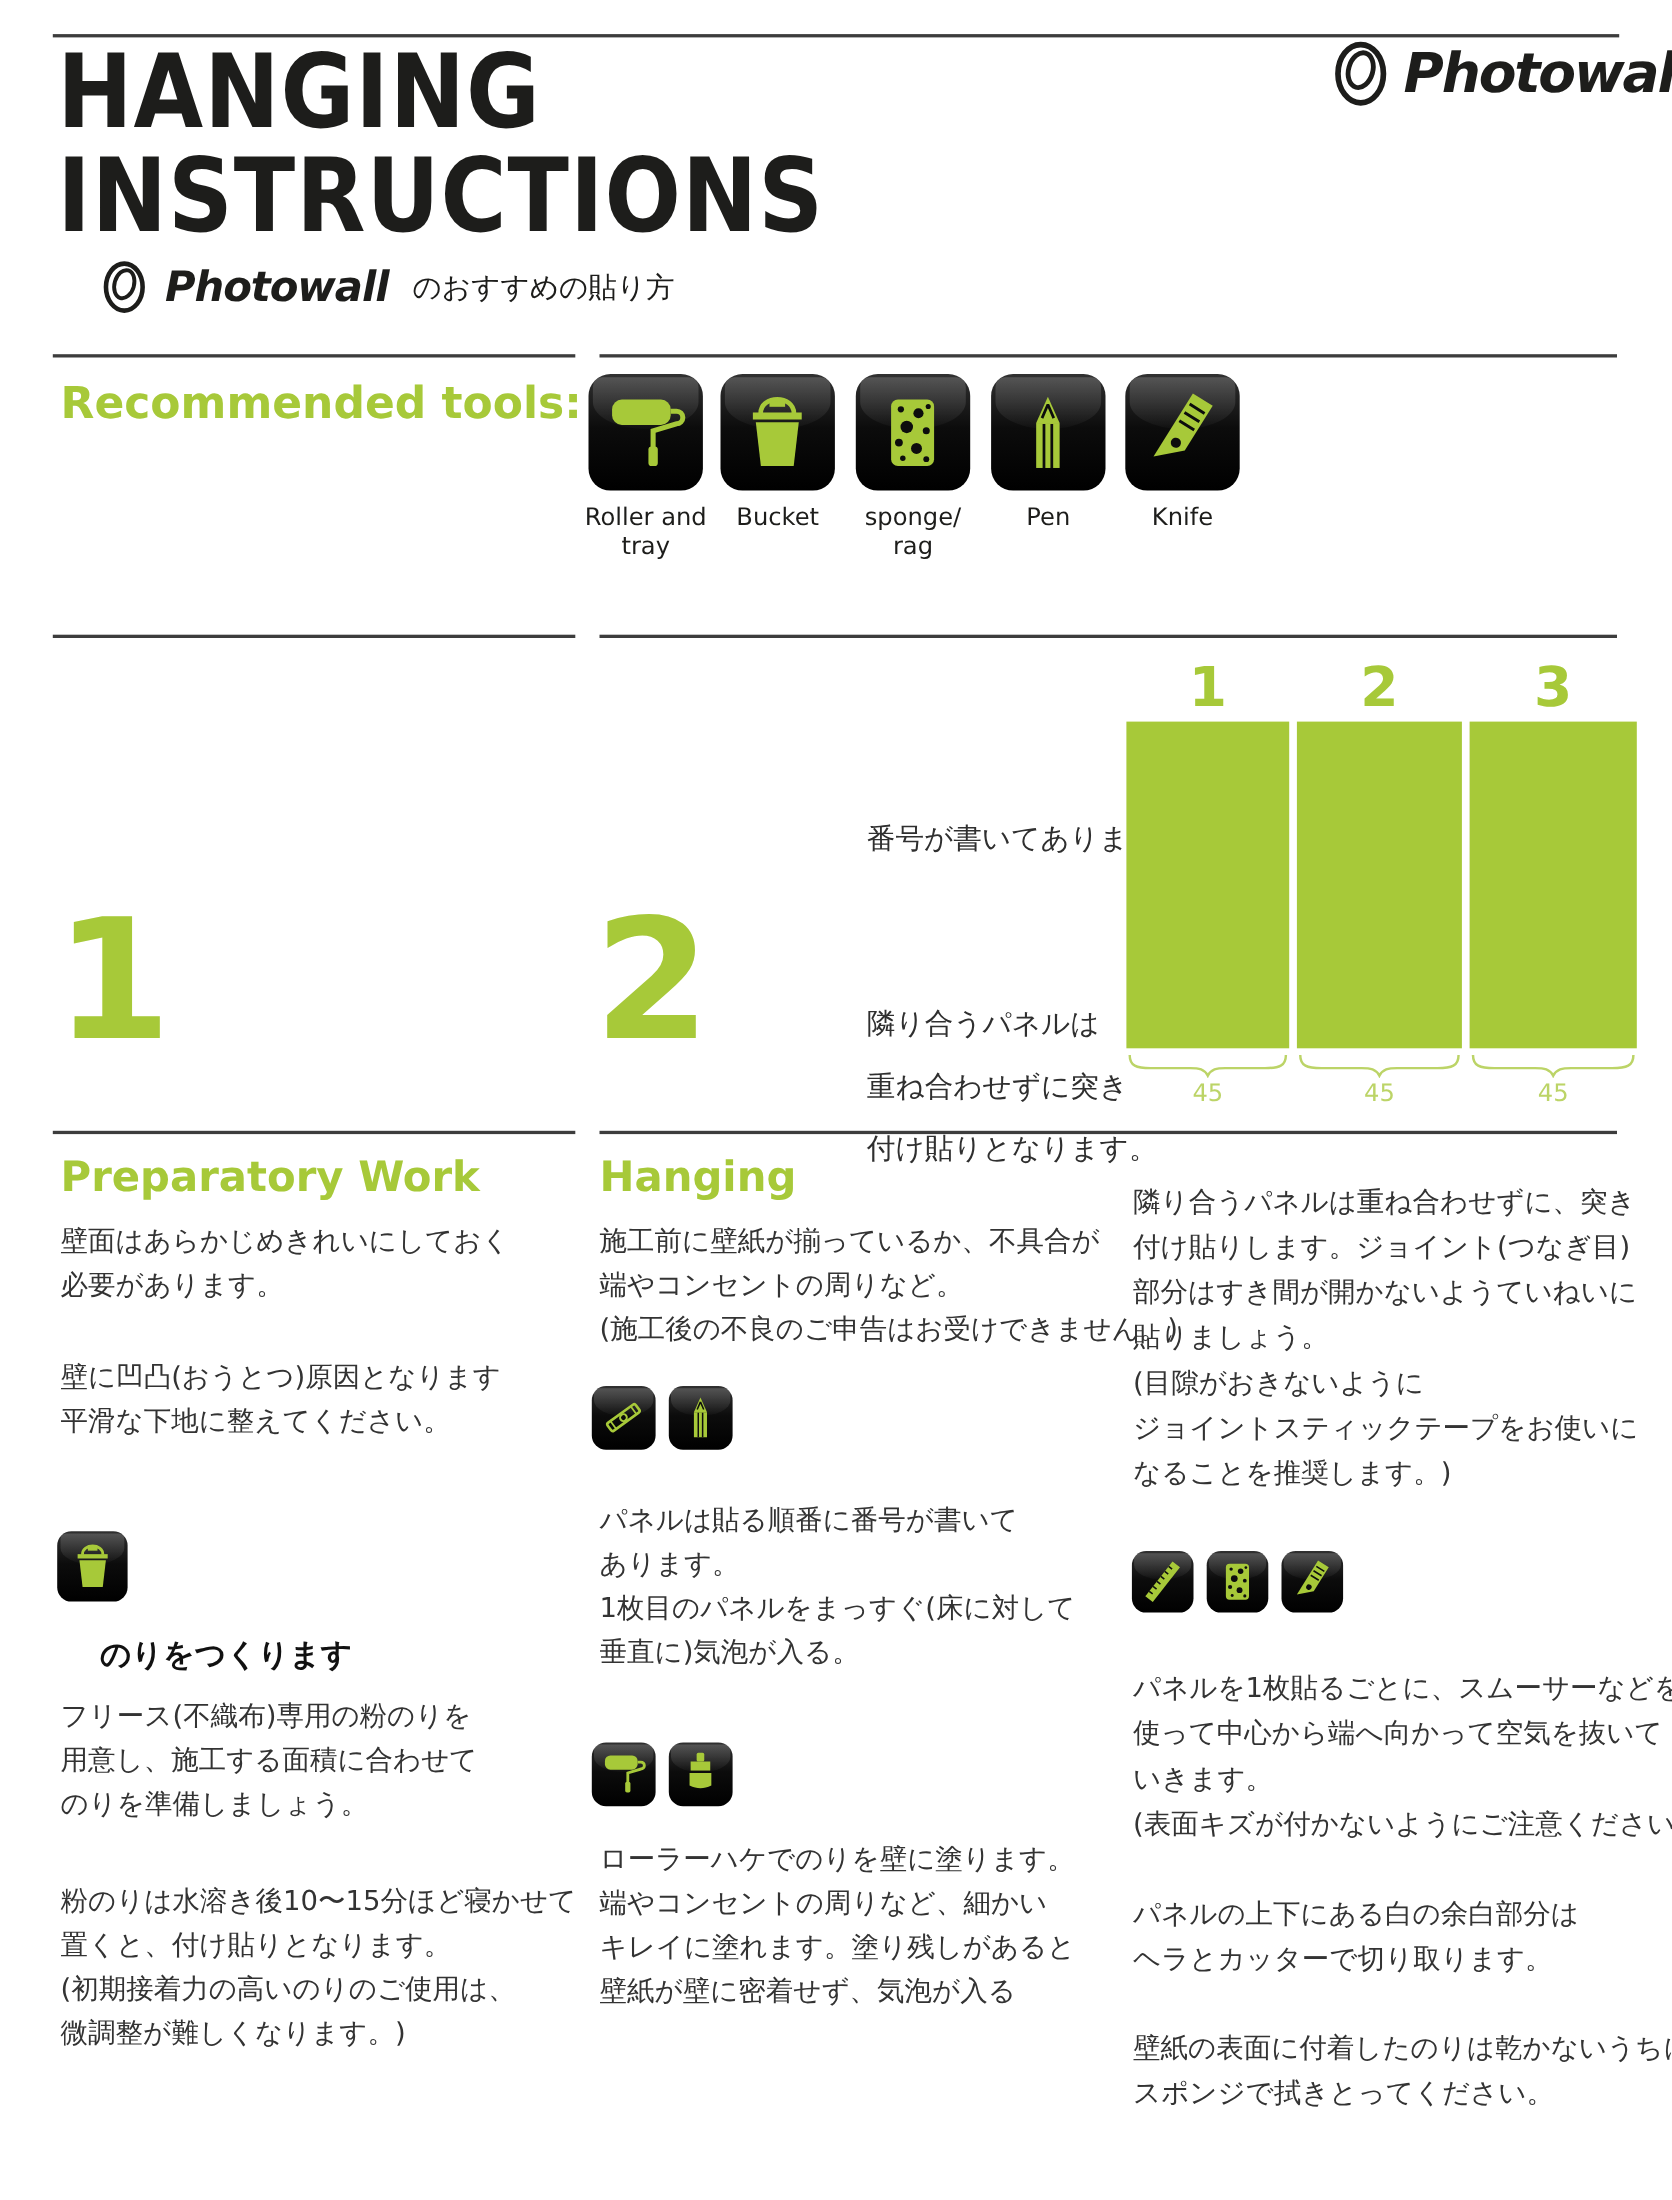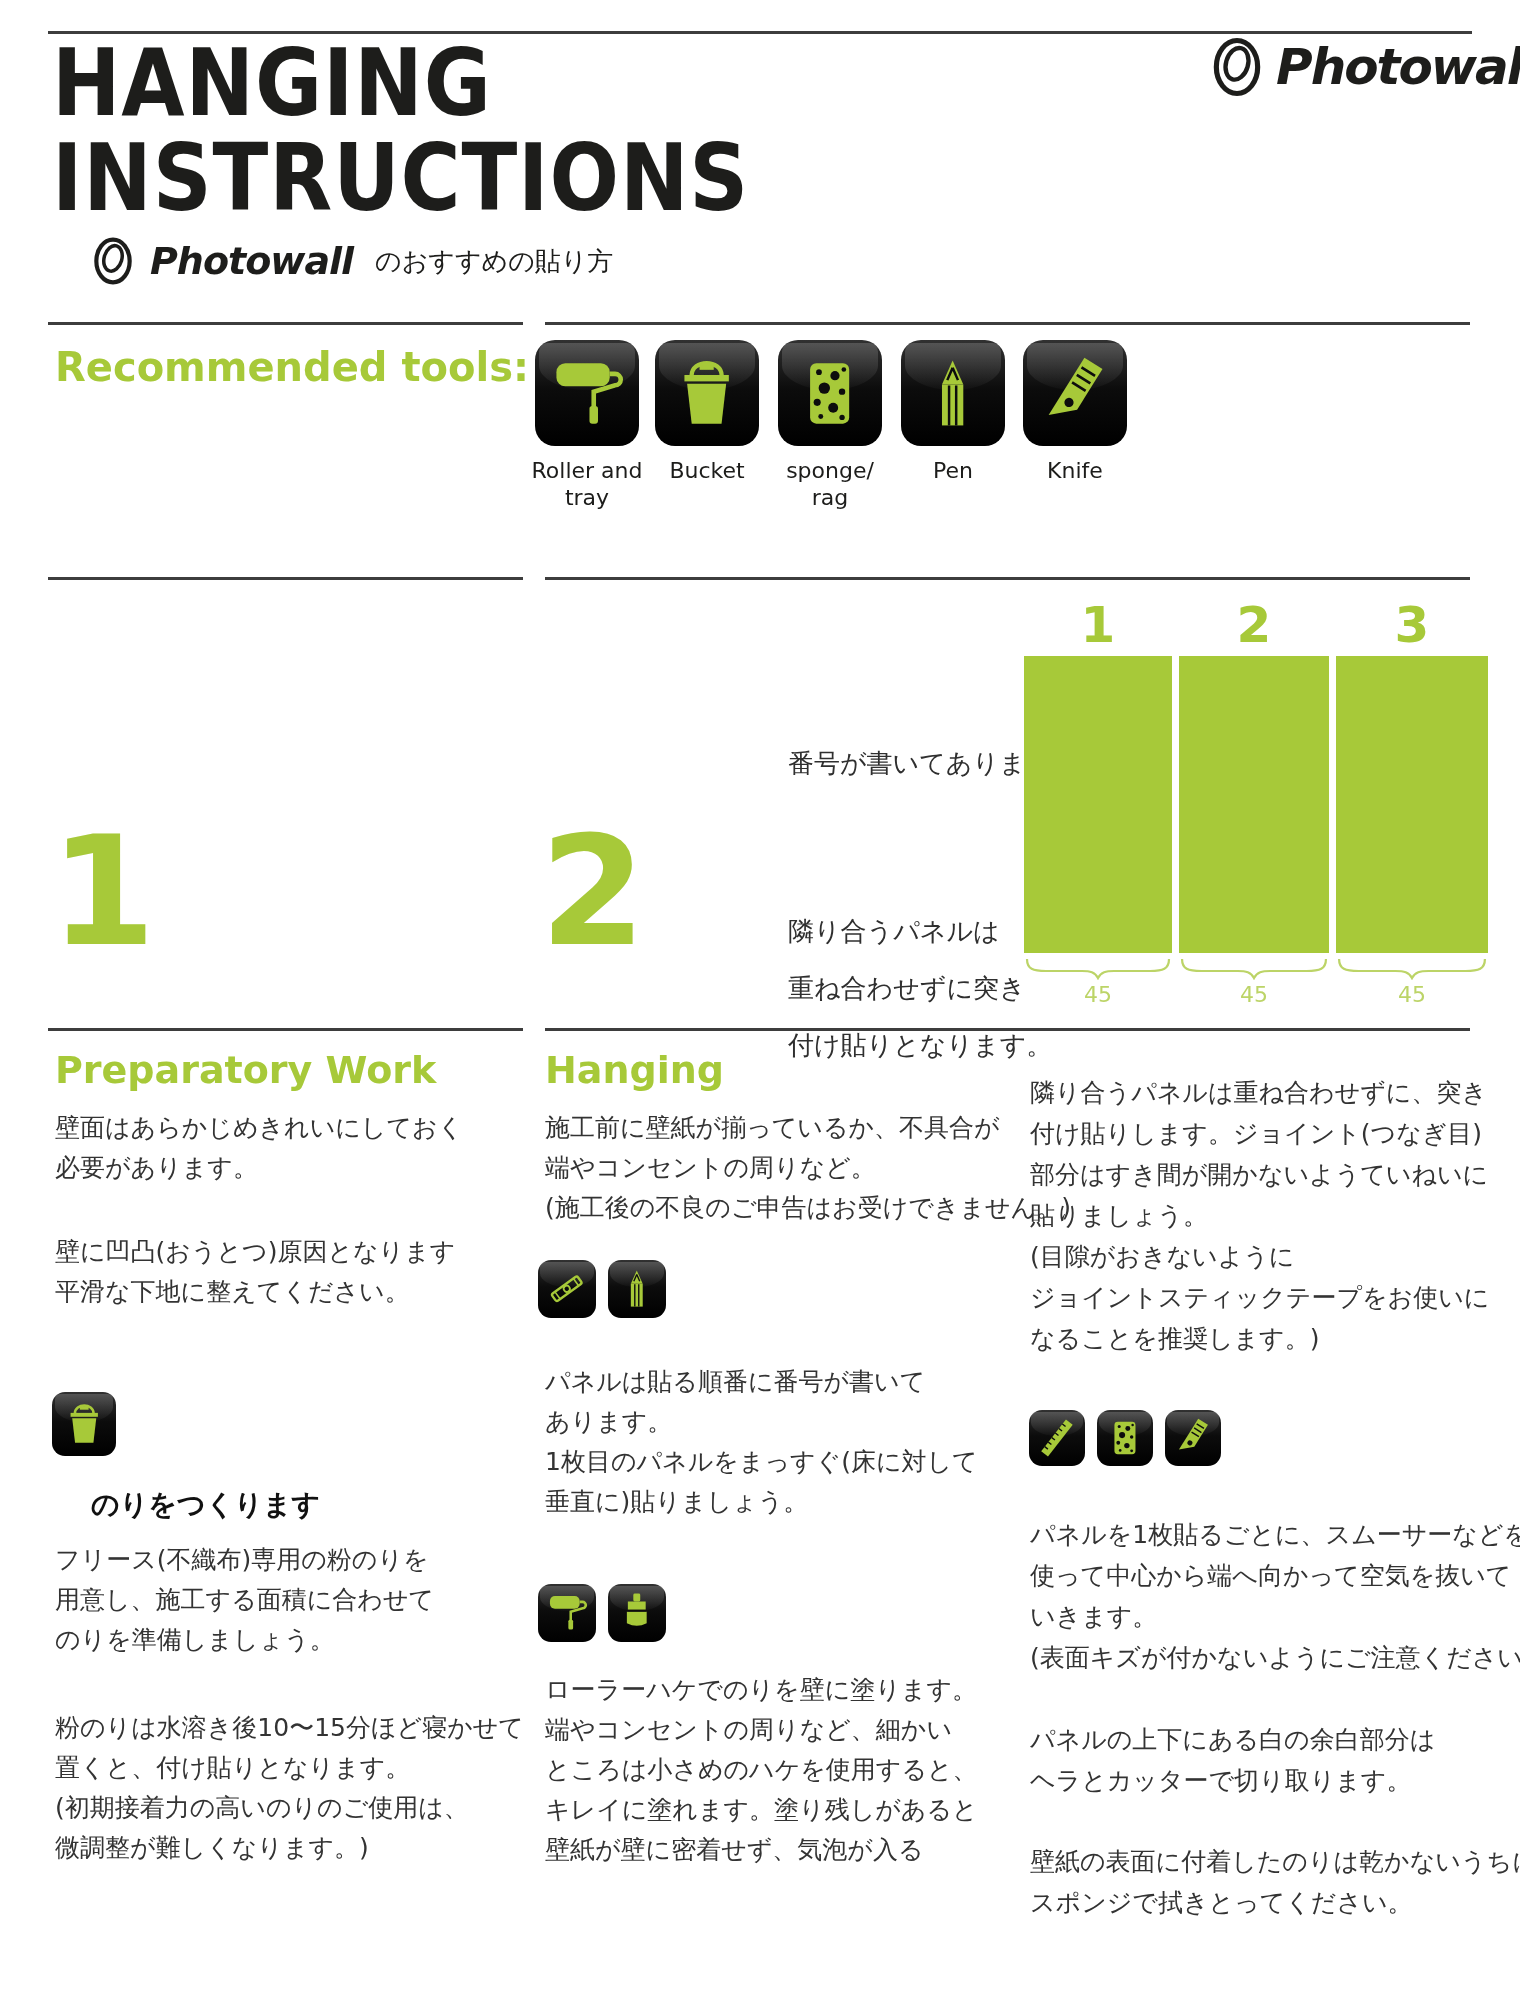--- a/index.html
+++ b/index.html
@@ -279,38 +279,37 @@
   <div class="tile small" style="left:608px;top:1260px;width:58px;height:58px;">
     <svg>
         <use href="#i-pencil"></use>
       </svg>
     </div>
 
   <div class="p" style="left:545px;top:1362px;">
     <div class="ln">パネルは貼る順番に番号が書いて</div>
     <div class="ln">あります。</div>
     <div class="ln">1枚目のパネルをまっすぐ(床に対して</div>
-    <div class="ln">垂直に)貼りましょう。</div>
+    <div class="ln">垂直に)気泡が入る。</div>
   </div>
 
   <div class="tile small" style="left:538px;top:1584px;width:58px;height:58px;">
     <svg>
         <use href="#i-roller"></use>
       </svg>
     </div>
   <div class="tile small" style="left:608px;top:1584px;width:58px;height:58px;">
     <svg>
         <use href="#i-brush"></use>
       </svg>
     </div>
 
   <div class="p" style="left:545px;top:1670px;">
     <div class="ln">ローラーハケでのりを壁に塗ります。</div>
     <div class="ln">端やコンセントの周りなど、細かい</div>
-    <div class="ln">ところは小さめのハケを使用すると、</div>
     <div class="ln">キレイに塗れます。塗り残しがあると</div>
     <div class="ln">壁紙が壁に密着せず、気泡が入る</div>
   </div>
 
   <div class="p lh41" style="left:1030px;top:1072px;">
     <div class="ln">隣り合うパネルは重ね合わせずに、突き</div>
     <div class="ln">付け貼りします。ジョイント(つなぎ目)</div>
     <div class="ln">部分はすき間が開かないようていねいに</div>
     <div class="ln">貼りましょう。</div>
     <div class="ln">(目隙がおきないように</div>

